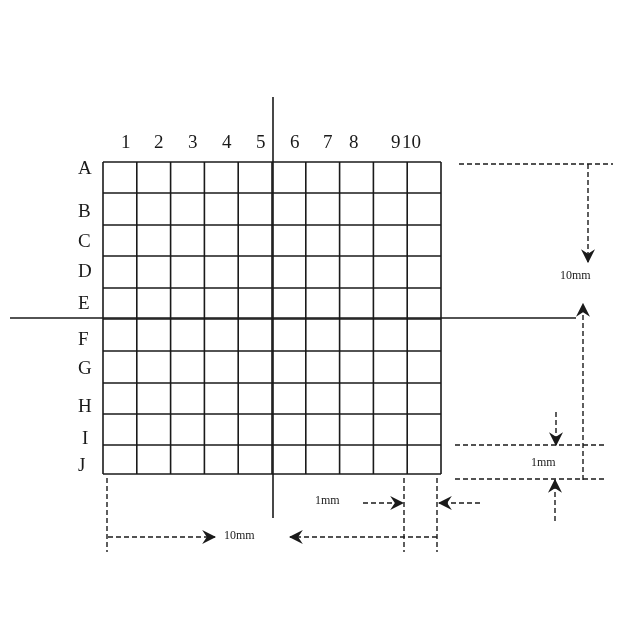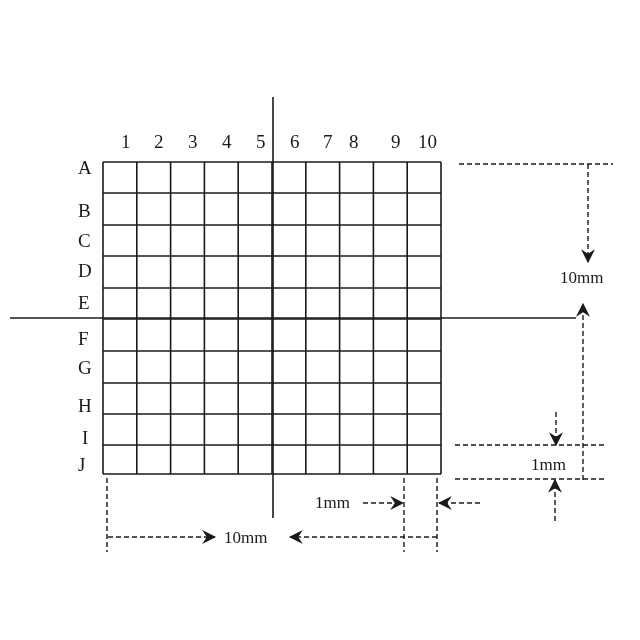--- a/index.html
+++ b/index.html
@@ -1,19 +1,19 @@
 <!DOCTYPE html>
 <html><head>
 <meta charset="utf-8">
 <style>
   html,body{margin:0;padding:0;background:#ffffff;}
   #canvas{position:relative;width:640px;height:640px;background:#fff;overflow:hidden;}
   svg{position:absolute;left:0;top:0;}
   .lbl{position:absolute;font-family:"Liberation Serif","DejaVu Serif",serif;font-size:19px;color:#1a1a1a;line-height:1;white-space:nowrap;}
-  .dim{font-size:17px;}
+  .dim{font-size:12px;}
 </style>
 </head>
 <body>
 
 <div id="canvas">
   <svg width="640" height="640" viewBox="0 0 640 640">
     <defs>
       <marker id="ah" viewBox="0 0 12 12" refX="11" refY="6" markerWidth="14" markerHeight="14" orient="auto" markerUnits="userSpaceOnUse">
         <path d="M0,0 L12,6 L0,12 L4,6 Z" fill="#1a1a1a"></path>
       </marker>
@@ -70,21 +70,21 @@
   <div id="collabels">
       <span class="lbl" style="left: 121px; top: 132px;">1</span>
       <span class="lbl" style="left: 154px; top: 132px;">2</span>
       <span class="lbl" style="left: 188px; top: 132px;">3</span>
       <span class="lbl" style="left: 222px; top: 132px;">4</span>
       <span class="lbl" style="left: 256px; top: 132px;">5</span>
       <span class="lbl" style="left: 290px; top: 132px;">6</span>
       <span class="lbl" style="left: 323px; top: 132px;">7</span>
       <span class="lbl" style="left: 349px; top: 132px;">8</span>
       <span class="lbl" style="left: 391px; top: 132px;">9</span>
-      <span class="lbl" style="left: 418px; top: 132px; text-align: right;">10</span>
+      <span class="lbl" style="left: 402px; top: 132px; text-align: right;">10</span>
     </div>
   <div id="rowlabels">
       <span class="lbl" style="left: 78px; top: 158px;">A</span>
       <span class="lbl" style="left: 78px; top: 201px;">B</span>
       <span class="lbl" style="left: 78px; top: 231px;">C</span>
       <span class="lbl" style="left: 78px; top: 261px;">D</span>
       <span class="lbl" style="left: 78px; top: 293px;">E</span>
       <span class="lbl" style="left: 78px; top: 329px;">F</span>
       <span class="lbl" style="left: 78px; top: 358px;">G</span>
       <span class="lbl" style="left: 78px; top: 396px;">H</span>

